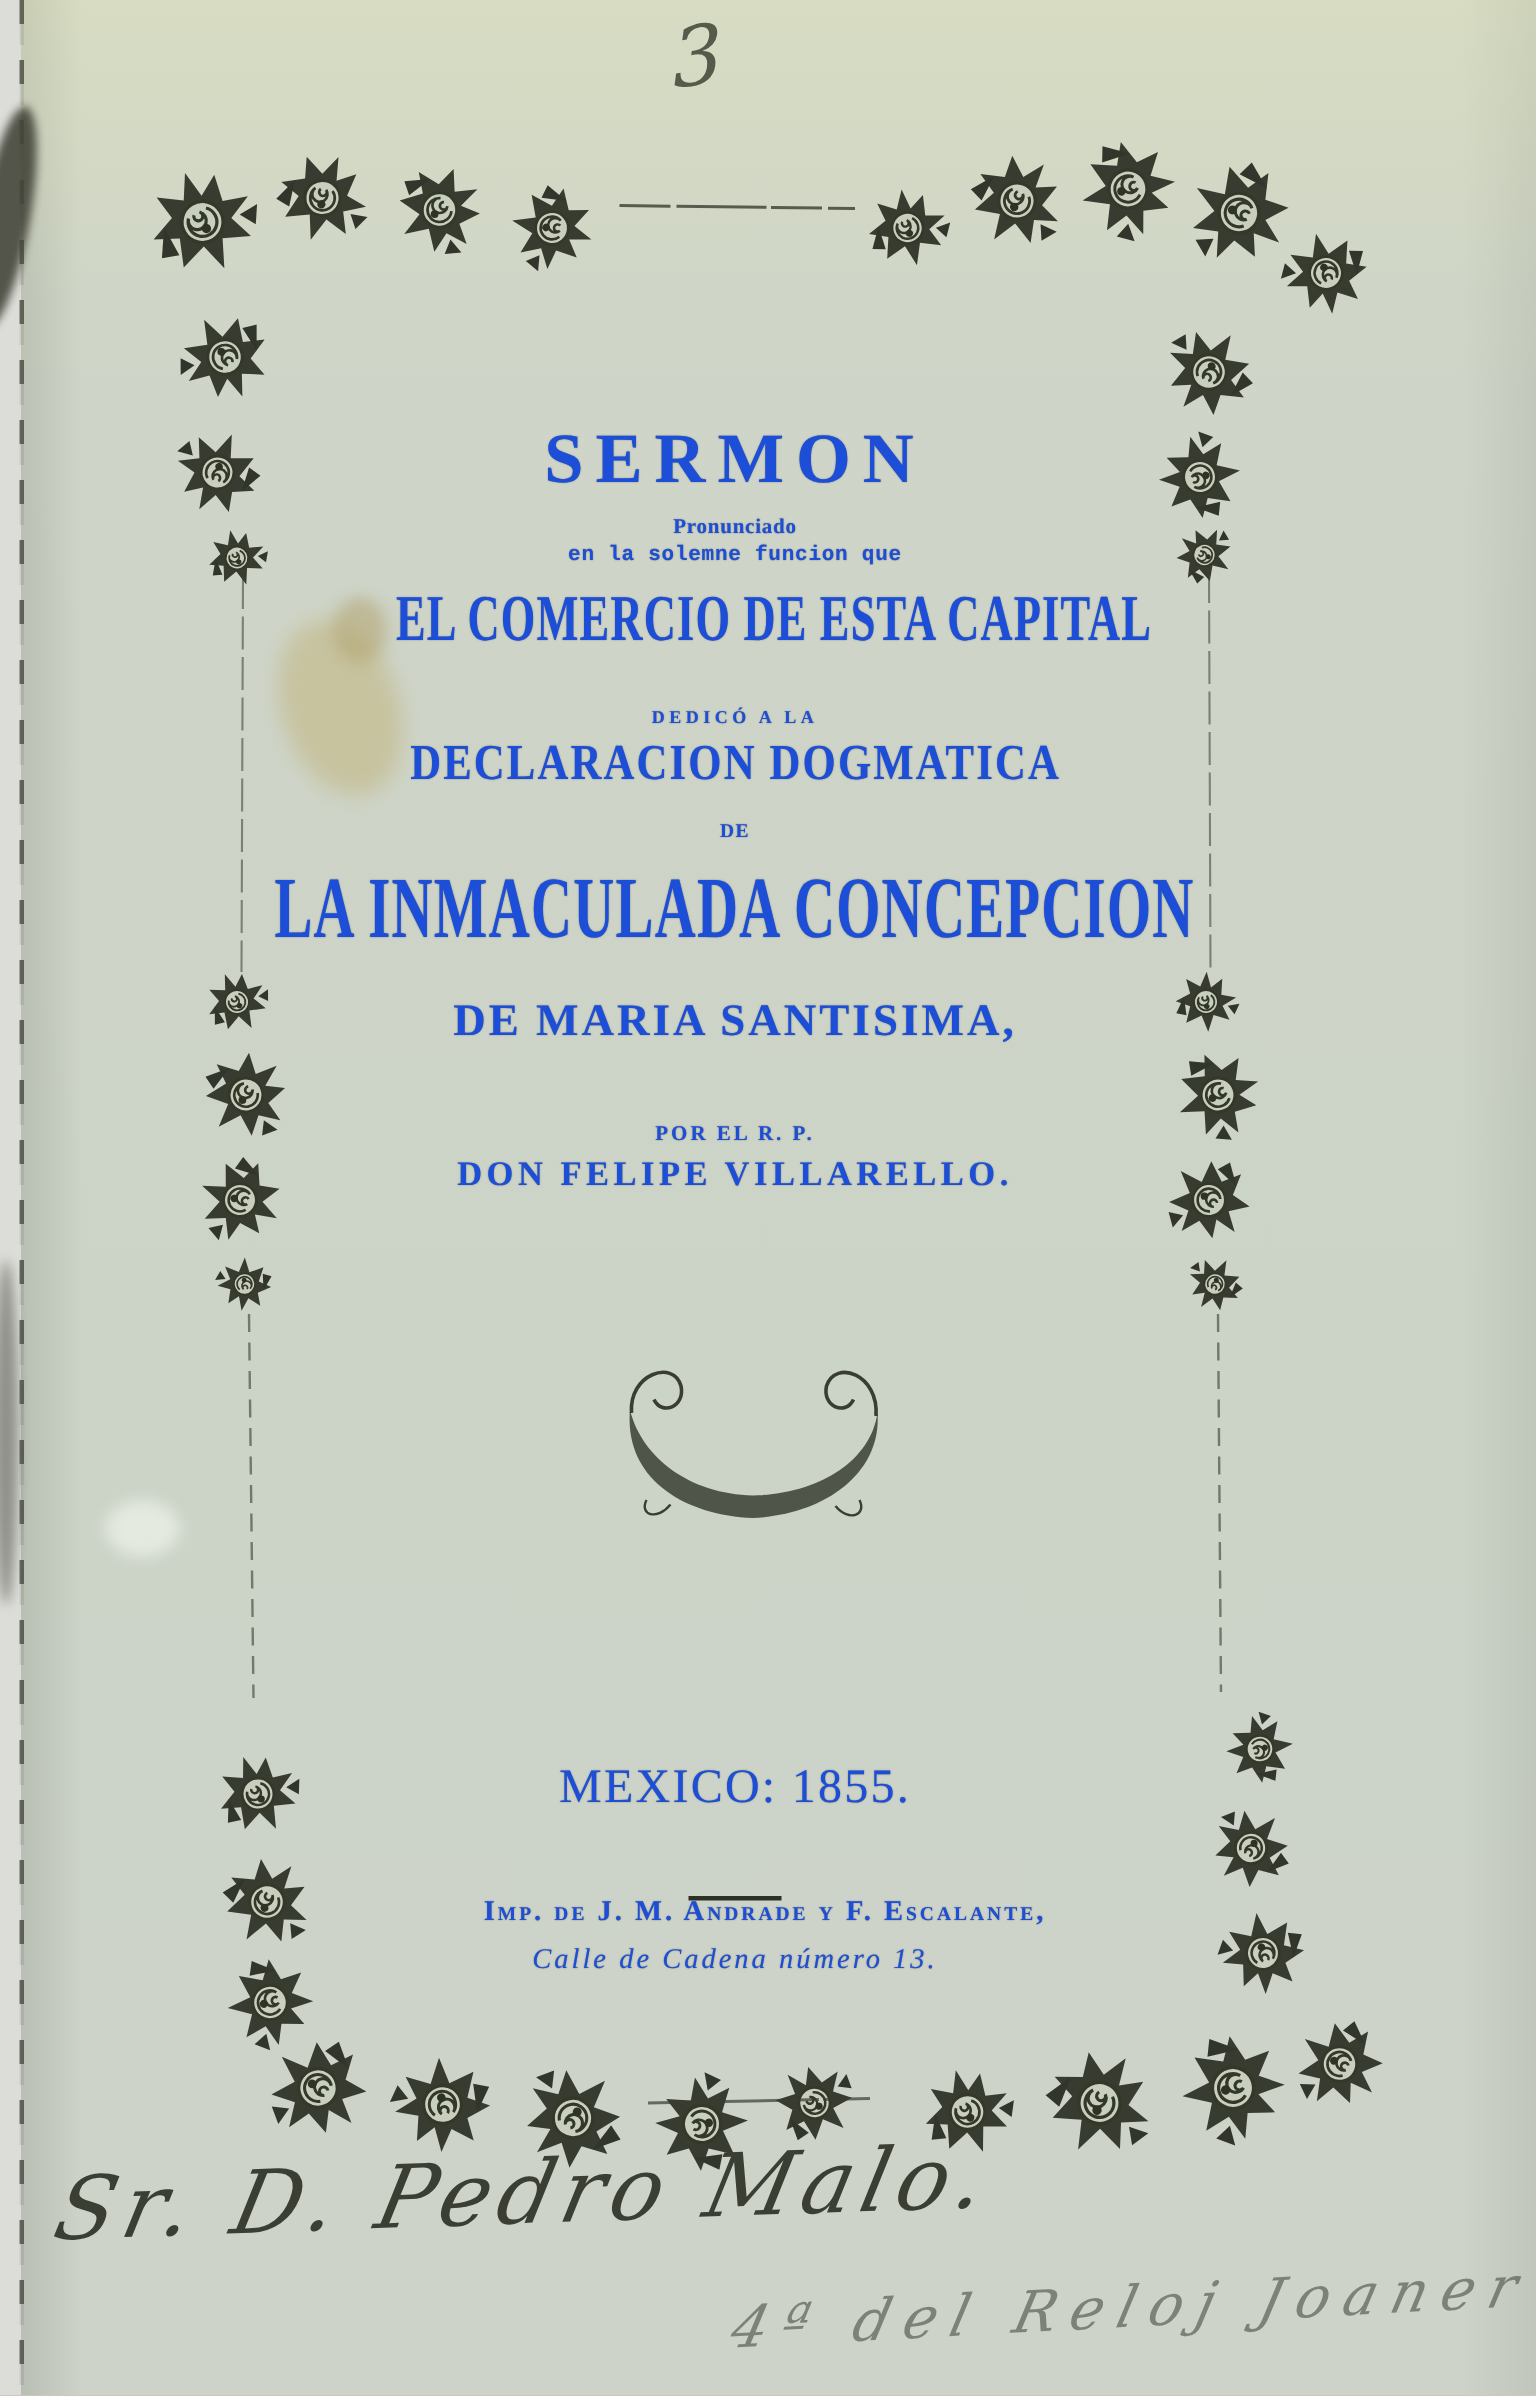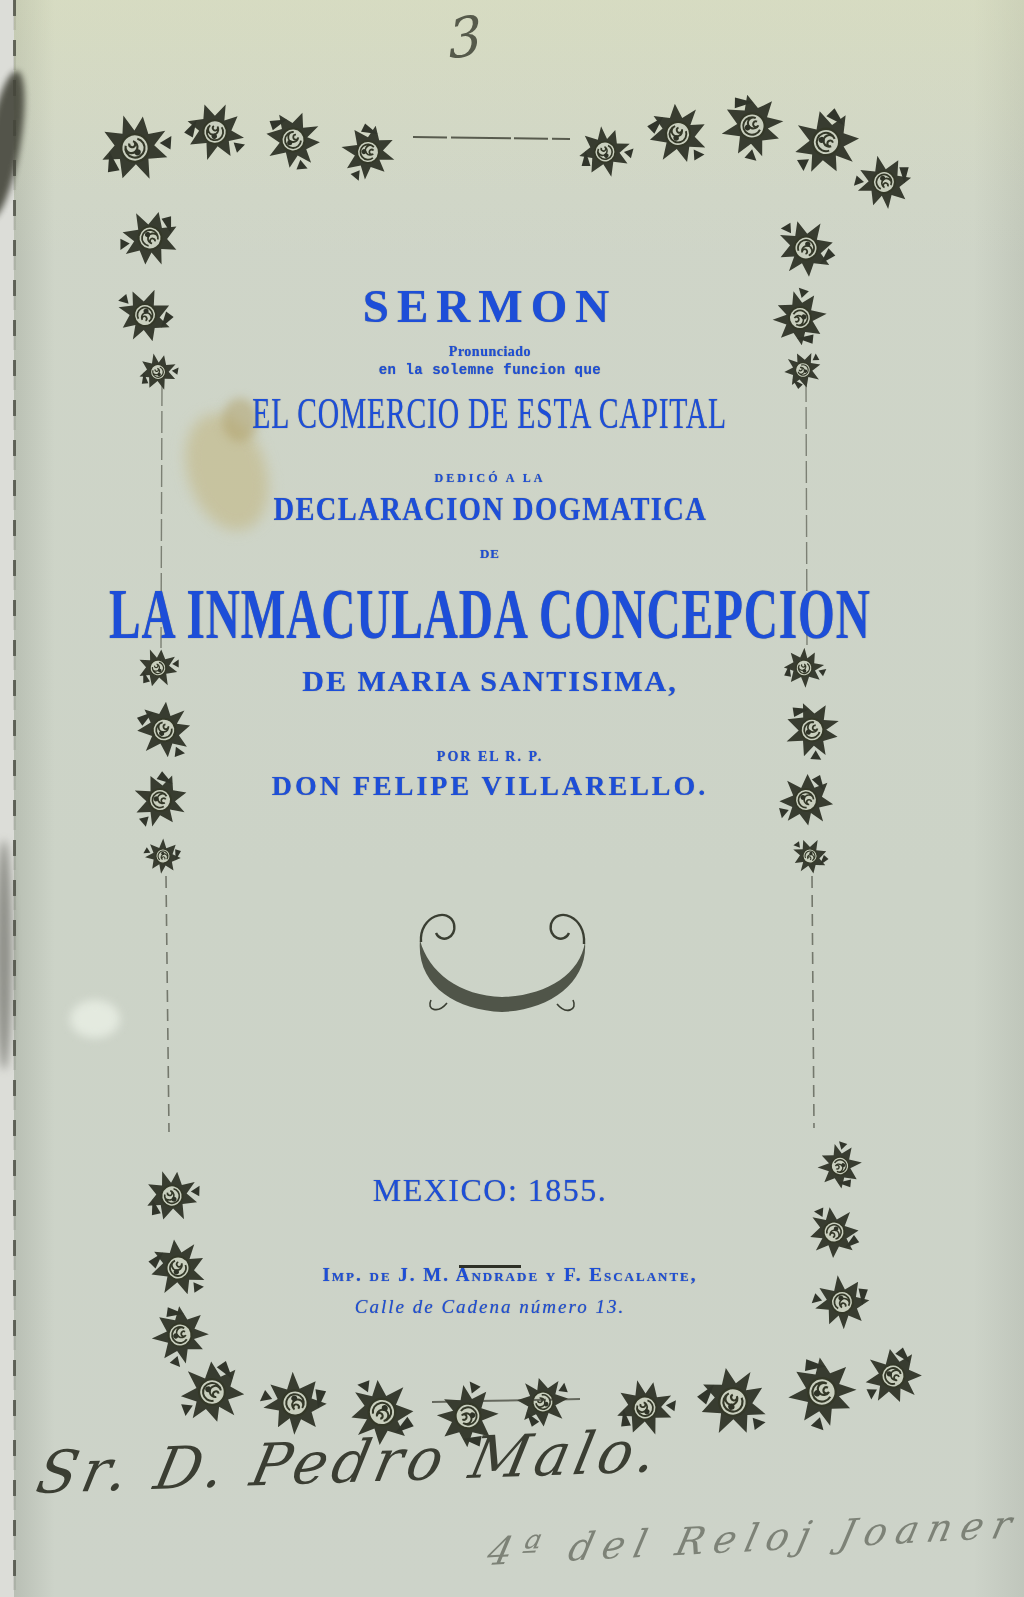--- a/index.html
+++ b/index.html
@@ -135,40 +135,40 @@
   </svg>
 
   <div class="hand" style="position:absolute;left:448px;top:6px;font-size:54px;font-weight:400;
               color:#565a4b;transform:rotate(-9deg) skewX(-6deg);">3</div>
 
   <div class="t ink-soft" style="top:279px;font-size:47px;font-weight:bold;letter-spacing:8px;">SERMON</div>
 
   <div class="t ink-soft" style="top:344px;font-size:14px;font-weight:bold;letter-spacing:.5px;">Pronunciado</div>
   <div class="t ink-soft" style="top:362px;font-size:14px;font-weight:bold;letter-spacing:.5px;font-family:Liberation Mono, monospace;">en la solemne funcion que</div>
 
-  <div class="t ink-soft" style="top:388px;font-size:37px;font-weight:normal;">
+  <div class="t ink-soft" style="top:388px;font-size:37px;font-weight:bold;margin-left:26px;">
     <span class="sq" style="transform:scale(0.8,1.18);letter-spacing:1px;">EL COMERCIO DE ESTA CAPITAL</span>
   </div>
 
   <div class="t ink-soft" style="top:490px;font-size:30px;font-weight:bold;">
     <span class="sq" style="transform:scale(0.95,1.12);letter-spacing:1.5px;">DECLARACION DOGMATICA</span>
   </div>
 
   <div class="t ink-soft" style="top:471px;font-size:12px;font-weight:bold;letter-spacing:3px;">DEDICÓ A LA</div>
 
   <div class="t ink-soft" style="top:546px;font-size:13px;font-weight:bold;letter-spacing:1px;">DE</div>
 
-  <div class="t ink-soft" style="top:572px;font-size:55px;font-weight:bold;">
+  <div class="t ink-soft" style="top:572px;font-size:44px;font-weight:bold;">
     <span class="sq" style="transform:scale(0.86,1.32);letter-spacing:1px;">LA INMACULADA CONCEPCION</span>
   </div>
 
   <div class="t ink-soft" style="top:664px;font-size:30px;font-weight:600;letter-spacing:2px;">DE MARIA SANTISIMA,</div>
 
   <div class="t ink-soft" style="top:749px;font-size:14px;font-weight:bold;letter-spacing:2px;">POR EL R. P.</div>
-  <div class="t ink-soft" style="top:770px;font-size:28px;font-weight:bold;letter-spacing:3px;">DON FELIPE VILLARELLO.</div>
+  <div class="t ink-soft" style="top:770px;font-size:23px;font-weight:bold;letter-spacing:3px;">DON FELIPE VILLARELLO.</div>
 
   <div class="t ink-soft" style="top:1172px;font-size:32px;font-weight:normal;letter-spacing:1.5px;">MEXICO: 1855.</div>
 
   <div class="t" style="top:1254px;">
     <span style="display:inline-block;width:62px;height:3px;background:#2e3027;"></span>
   </div>
 
   <div class="t ink-soft" style="top:1264px;font-size:19px;font-weight:600;letter-spacing:2px;font-variant:small-caps;margin-left:20px;">Imp. de J. M. Andrade y F. Escalante,</div>
 
   <div class="t ink-soft" style="top:1296px;font-size:19px;font-style:italic;letter-spacing:2px;">Calle de Cadena número 13.</div>

